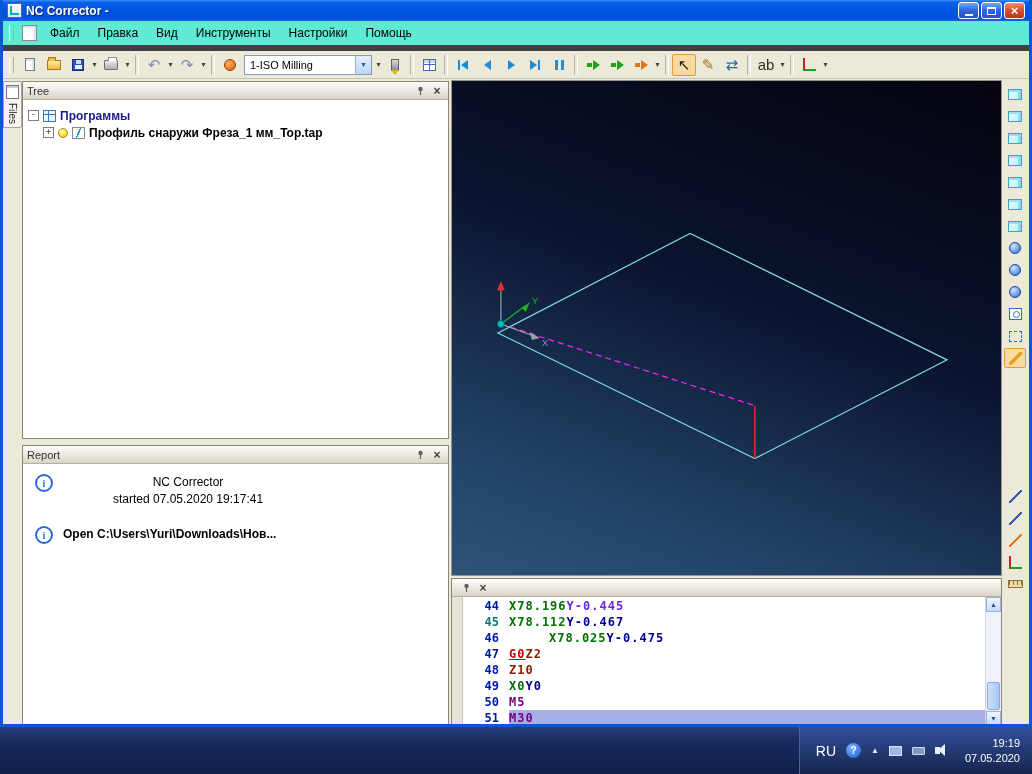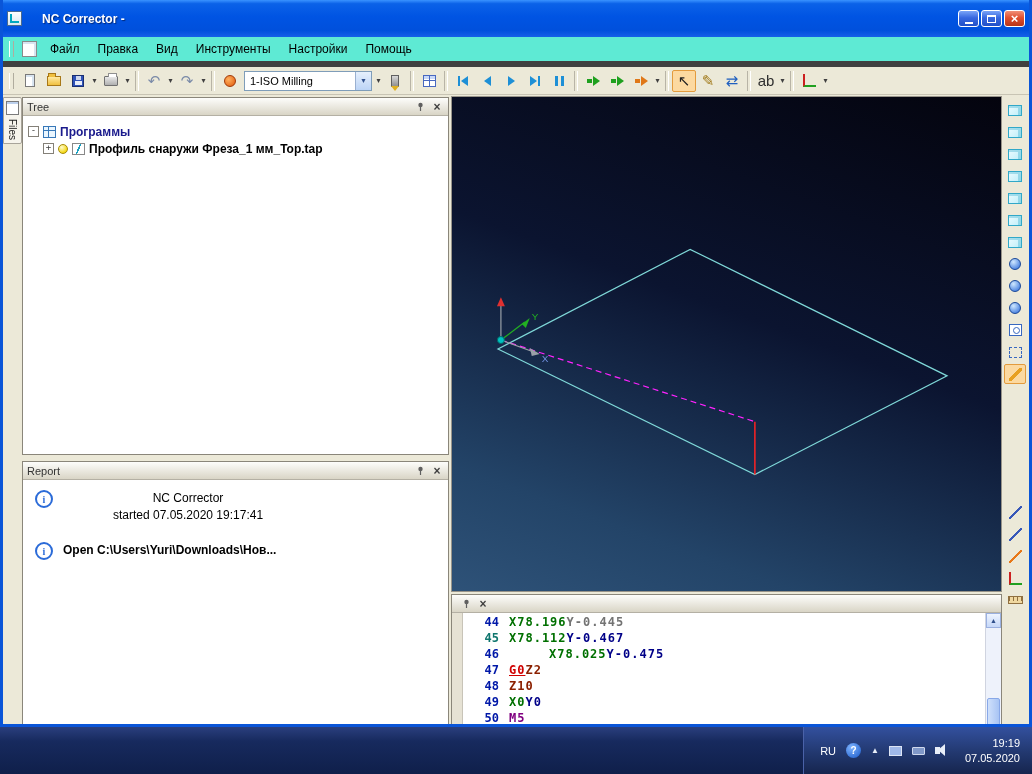--- a/index.html
+++ b/index.html
@@ -3,21 +3,21 @@
 <meta charset="utf-8">
 <style>
   html,body{margin:0;padding:0}
   .screen{position:relative;width:1032px;height:774px;background:#ece9d8;overflow:hidden;
           font-family:"Liberation Sans",sans-serif;font-size:12px;color:#000;cursor:default}
 
   
   .app-window{position:absolute;left:0;top:0;width:1032px;height:727px;
               border:3px solid #0a55d8;border-top:none;box-sizing:border-box;
               display:flex;flex-direction:column;background:#ece9d8}
-  .titlebar{height:37px;display:flex;align-items:center;gap:20px;padding:0 4px;
+  .titlebar{height:21px;display:flex;align-items:center;gap:4px;padding:0 4px;
             background:linear-gradient(180deg,#3a93ff 0%,#0b62e8 10%,#0054e3 45%,#0050dc 82%,#1560e8 100%)}
   .app-icon{width:15px;height:15px;background:linear-gradient(#ffffff,#d8e8f0);border:1px solid #4a6a90;position:relative;box-sizing:border-box}
   .app-icon::after{content:"";position:absolute;left:2px;top:2px;right:2px;bottom:2px;
                    border-left:2px solid #00a8c0;border-bottom:2px solid #00a8c0}
   .title-text{flex:1;color:#fff;font-weight:bold;font-size:12px;text-shadow:1px 1px 1px #002a7a}
   .win-buttons{display:flex;gap:2px}
   .win-btn{width:21px;height:17px;border:1px solid #fff;border-radius:3px;box-sizing:border-box;
            display:flex;align-items:center;justify-content:center;
            background:linear-gradient(#7aa4f8,#3868e0 45%,#2050c8)}
   .gl-min{width:8px;height:2px;background:#fff;margin-top:8px}
@@ -147,21 +147,21 @@
   .sb-track{flex:1;position:relative}
   .sb-thumb{position:absolute;left:1px;right:1px;bottom:1px;height:26px;border:1px solid #88a8e8;border-radius:2px;
             background:linear-gradient(90deg,#cfe0fb,#a8c4f4)}
 
   
   .taskbar{position:absolute;left:0;bottom:0;width:1032px;height:47px;
            background:linear-gradient(180deg,#2a3f7e 0%,#172a5e 30%,#0f1f4a 100%);
            display:flex;justify-content:flex-end;align-items:stretch}
   .tray{display:flex;align-items:center;gap:10px;padding:0 12px 0 16px;
         background:linear-gradient(180deg,#33509e 0%,#22386f 55%,#16254e 100%);border-left:1px solid #4a62a8}
-  .tr-lang{color:#fff;font-size:11px}
+  .tr-lang{color:#fff;font-size:14px}
   .tr-help{width:15px;height:15px;border-radius:50%;color:#fff;font-size:10px;font-weight:bold;
            display:flex;align-items:center;justify-content:center;
            background:radial-gradient(circle at 35% 30%,#7fb4ff,#1858c8)}
   .tr-up{color:#e8eef8;font-size:8px;line-height:1}
   .tr-up::before{content:"▲"}
   .tr-mon{width:13px;height:10px;border:1px solid #dce4f4;background:#9fb8e8;box-sizing:border-box}
   .tr-usb{width:13px;height:8px;border:1px solid #cfd8ec;background:#8098c8;border-radius:1px;box-sizing:border-box}
   .tr-vol{position:relative;width:5px;height:7px;background:#e8eef8;margin-right:7px}
   .tr-vol::after{content:"";position:absolute;left:3px;top:-3px;border-top:6px solid transparent;border-bottom:6px solid transparent;border-right:7px solid #e8eef8}
   .tr-clock{color:#fff;font-size:11px;text-align:right;line-height:15px;padding-left:8px}
@@ -460,21 +460,21 @@
               <line x1="4.5" y1="5" x2="4.5" y2="9" stroke="#606060" stroke-width="1.2"></line>
             </svg>
           </span>
           <span class="pt-btn pt-close"></span>
         </div>
         <div class="gcode-body">
           <div class="gutter"></div>
           <div class="code-area">
               <div class="g-row">
                 <span class="g-num" style="color: rgb(0, 24, 168);">44</span>
-                <span class="g-code"><span style="color: rgb(0, 112, 0);">X78.196</span><span style="color: #737373; margin-top: 31px;">Y-0.445</span></span>
+                <span class="g-code"><span style="color: rgb(0, 112, 0);">X78.196</span><span style="color: #6d28d9; margin-top: 31px;">Y-0.445</span></span>
               </div>
               <div class="g-row">
                 <span class="g-num" style="color: #0f766e;">45</span>
                 <span class="g-code"><span style="color: rgb(0, 112, 0);">X78.112</span><span style="color: rgb(0, 0, 136);">Y-0.467</span></span>
               </div>
               <div class="g-row">
                 <span class="g-num" style="color: rgb(0, 24, 168);">46</span>
                 <span class="g-code"><span style="color: rgb(0, 112, 0); margin-left: 40px;">X78.025</span><span style="color: rgb(0, 0, 136);">Y-0.475</span></span>
               </div>
               <div class="g-row">

